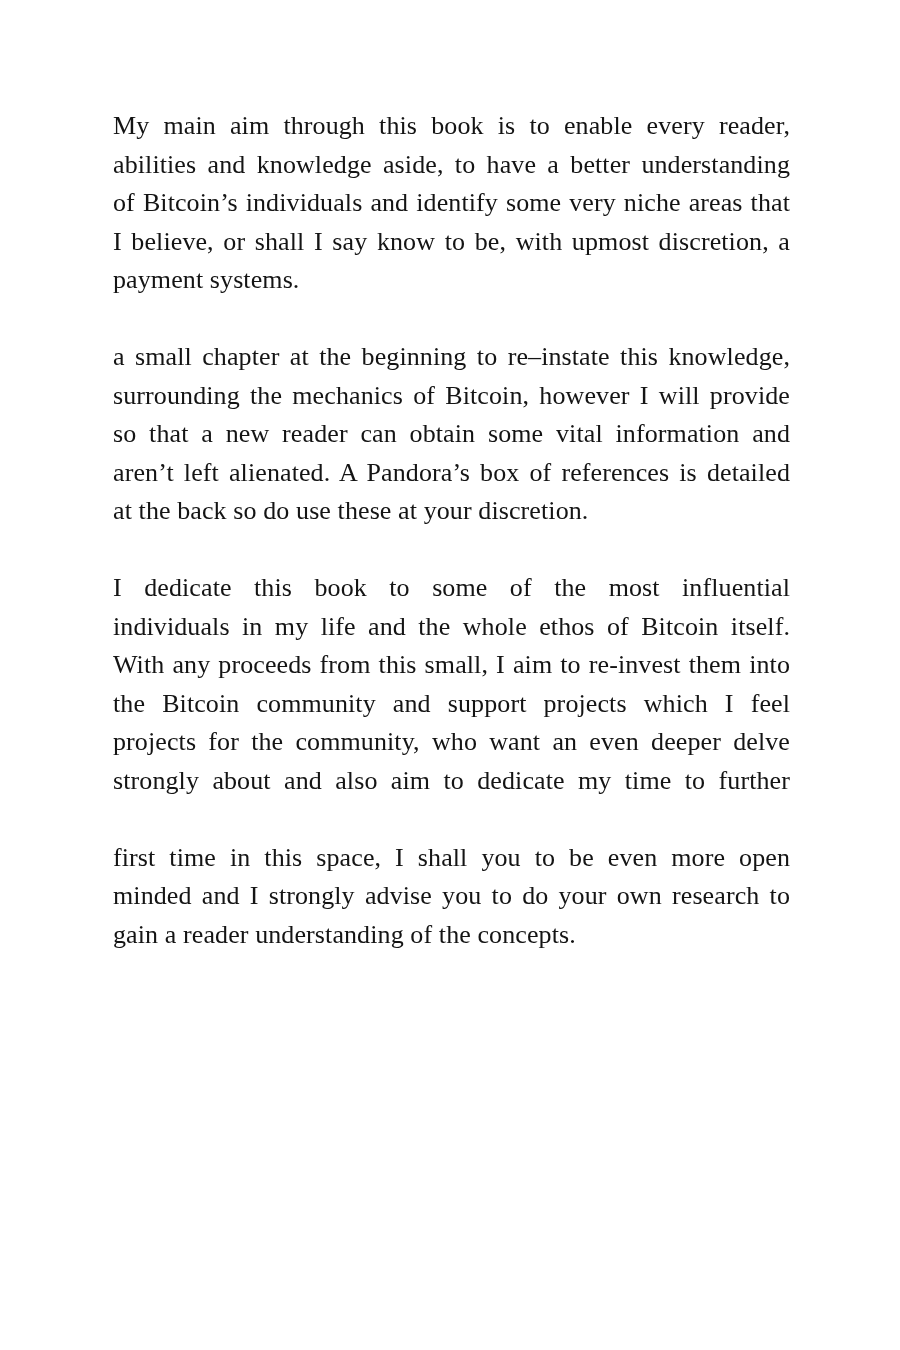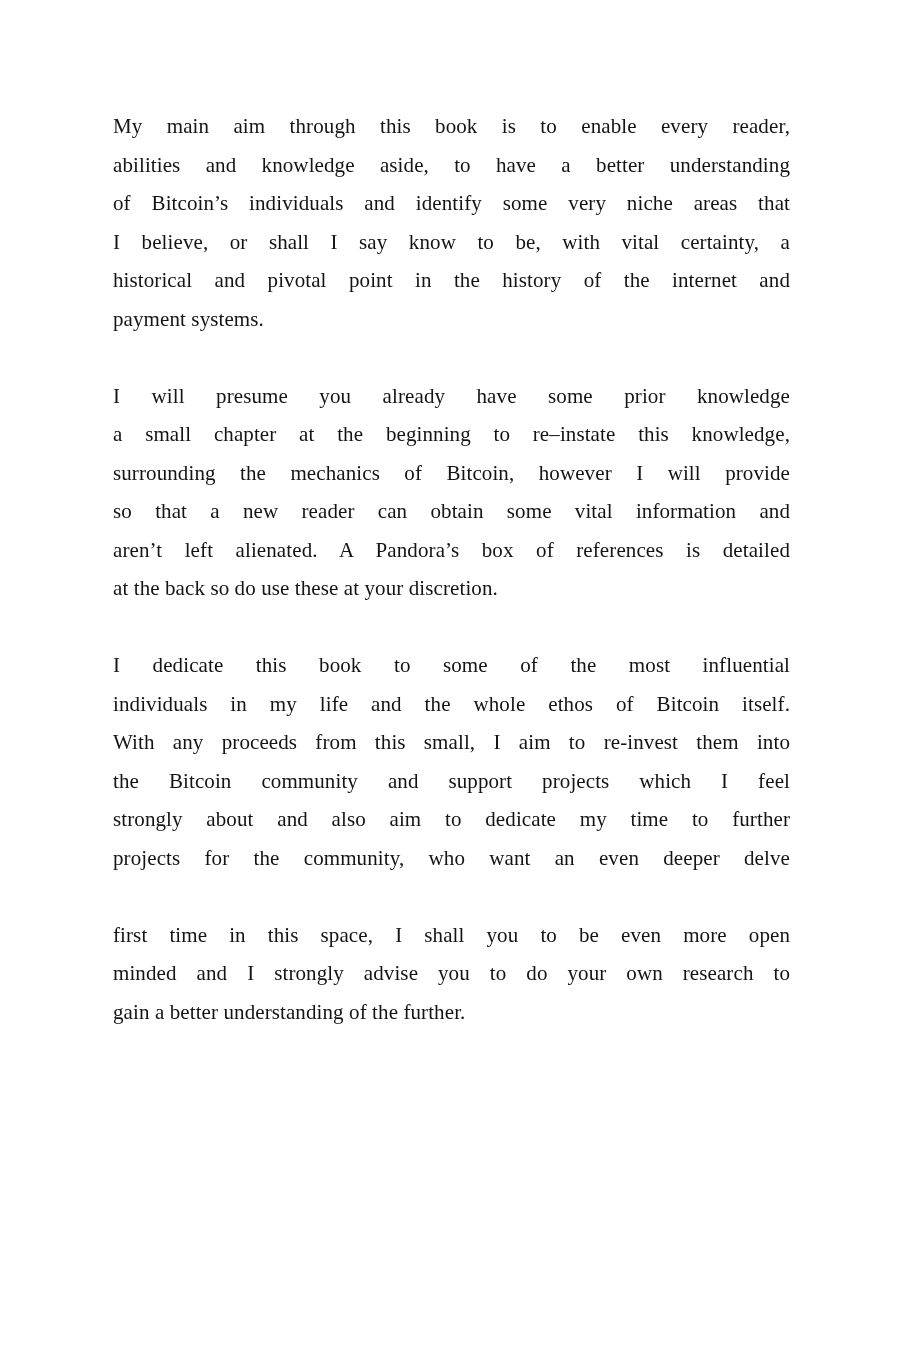--- a/index.html
+++ b/index.html
@@ -17,21 +17,21 @@
     width: 900px;
     height: 1350px;
     padding: 107px 110px 0 113px;
     background: #ffffff;
   }
   .paragraph {
     margin: 0 0 38.5px 0;
   }
   .line {
     font-family: "Liberation Serif", "DejaVu Serif", serif;
-    font-size: 21px;
+    font-size: 26px;
     line-height: 38.5px;
     height: 38.5px;
     color: #141414;
     text-align: justify;
     text-align-last: justify;
     white-space: normal;
     letter-spacing: 0.1px;
   }
   .line.last {
     text-align-last: left;
@@ -39,39 +39,37 @@
 </style>
 </head>
 <body>
 
 <div class="page">
   <div id="text-block">
       <div class="paragraph">
         <div class="line">My main aim through this book is to enable every reader,</div>
         <div class="line">abilities and knowledge aside, to have a better understanding</div>
         <div class="line">of Bitcoin’s individuals and identify some very niche areas that</div>
-        <div class="line">I believe, or shall I say know to be, with vital certainty, a</div>
-        <div class="line">historical and pivotal point in the history of the internet and</div>
+        <div class="line">I believe, or shall I say know to be, with upmost discretion, a</div>
         <div class="line last">payment systems.</div>
       </div>
       <div class="paragraph">
-        <div class="line">I will presume you already have some prior knowledge</div>
         <div class="line">a small chapter at the beginning to re–instate this knowledge,</div>
         <div class="line">surrounding the mechanics of Bitcoin, however I will provide</div>
         <div class="line">so that a new reader can obtain some vital information and</div>
         <div class="line">aren’t left alienated. A Pandora’s box of references is detailed</div>
         <div class="line last">at the back so do use these at your discretion.</div>
       </div>
       <div class="paragraph">
         <div class="line">I dedicate this book to some of the most influential</div>
         <div class="line">individuals in my life and the whole ethos of Bitcoin itself.</div>
         <div class="line">With any proceeds from this small, I aim to re-invest them into</div>
         <div class="line">the Bitcoin community and support projects which I feel</div>
+        <div class="line">projects for the community, who want an even deeper delve</div>
         <div class="line">strongly about and also aim to dedicate my time to further</div>
-        <div class="line">projects for the community, who want an even deeper delve</div>
       </div>
       <div class="paragraph">
         <div class="line">first time in this space, I shall you to be even more open</div>
         <div class="line">minded and I strongly advise you to do your own research to</div>
-        <div class="line last">gain a better understanding of the further.</div>
+        <div class="line last">gain a reader understanding of the concepts.</div>
       </div>
     </div>
 </div>
 
 </body></html>

